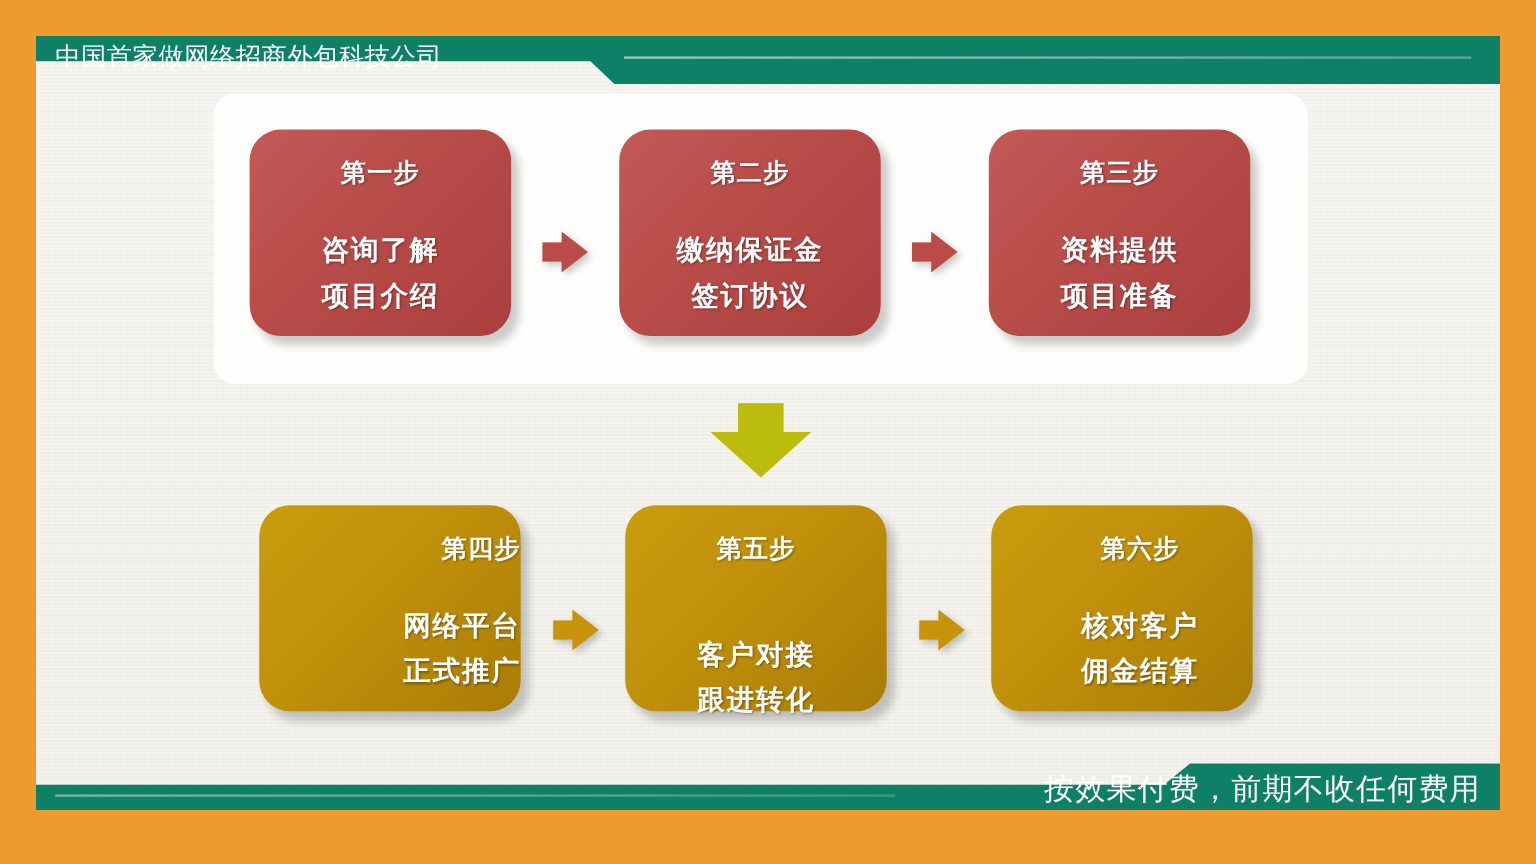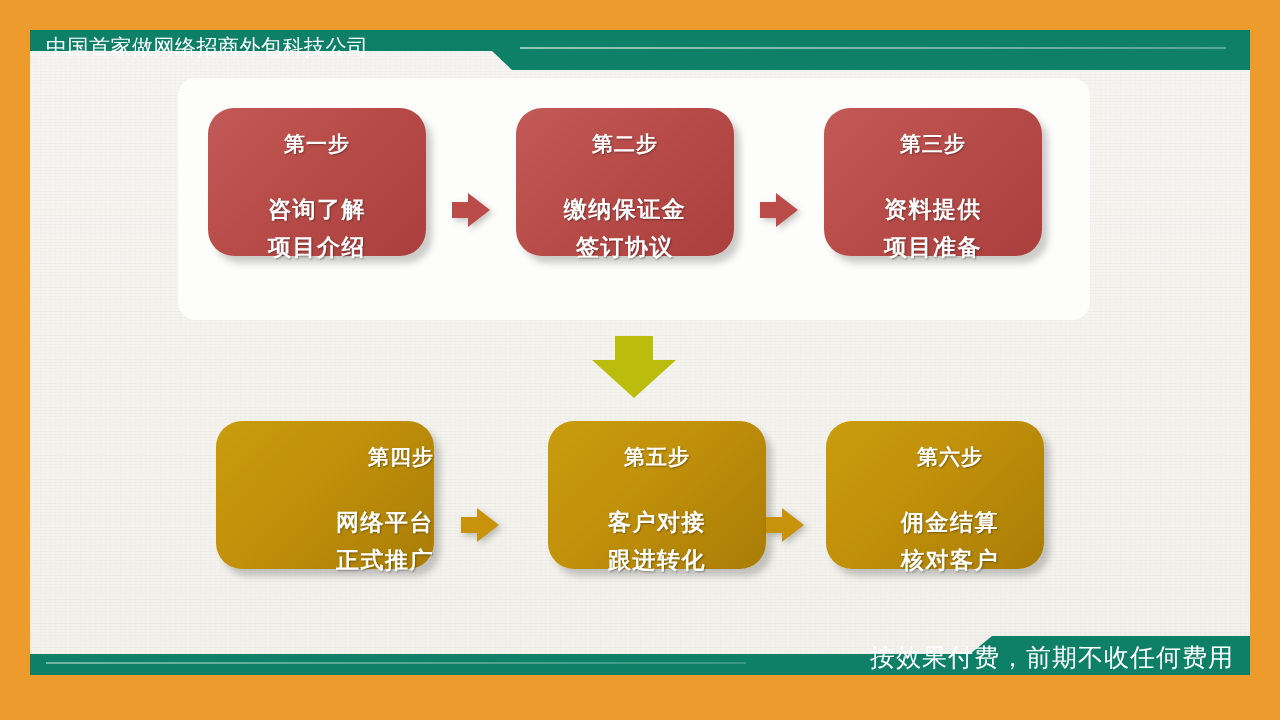--- a/index.html
+++ b/index.html
@@ -75,21 +75,21 @@
     position: absolute;
     left: 178px; top: 78px;
     width: 912px; height: 242px;
     background: #fdfdfc;
     border-radius: 18px;
   }
 
   
   .step-box {
     position: absolute;
-    width: 218px; height: 148px;
+    width: 218px; height: 172px;
     border-radius: 26px;
     box-shadow: 6px 7px 7px rgba(0,0,0,0.20);
     display: flex;
     flex-direction: column;
     align-items: center;
     color: #ffffff;
     box-sizing: border-box;
   }
   .step-box.red {
     background: linear-gradient(135deg, #c25a57 0%, #b94d4a 40%, #ab3f3d 100%);
@@ -116,21 +116,21 @@
     line-height: 1.65;
     text-shadow: 1px 1px 2px rgba(0,0,0,0.35);
   }
 
   
   #box-1 { left: 208px;  top: 108px; }
   #box-2 { left: 516px;  top: 108px; }
   #box-3 { left: 824px;  top: 108px; }
   
   #box-4 { left: 216px;  top: 421px; align-items: flex-end; }
-  #box-5 { left: 548px;  top: 421px; }
+  #box-5 { left: 521px;  top: 421px; gap: 24px; }
   #box-6 { left: 826px;  top: 421px; padding-left: 30px; }
 
   
   .arrow-right {
     position: absolute;
     width: 38px; height: 34px;
     filter: drop-shadow(3px 3px 3px rgba(0,0,0,0.22));
   }
   .arrow-right .shaft {
     position: absolute;
@@ -282,22 +282,22 @@
   </div>
 
   <div class="arrow-right arrow-gold" id="arrow-r4">
     <div class="shaft"></div>
     <div class="head"></div>
   </div>
 
   <div class="step-box gold" id="box-6">
     <div class="step-title">第六步</div>
     <div class="step-lines">
+      <div class="step-line">核对客户</div>
       <div class="step-line">佣金结算</div>
-      <div class="step-line">核对客户</div>
     </div>
   </div>
 
   <div class="footer-shape"></div>
   <div class="footer-hairline"></div>
   <div class="footer-text">按效果付费，前期不收任何费用</div>
 
 </div>
 
 </body></html>

